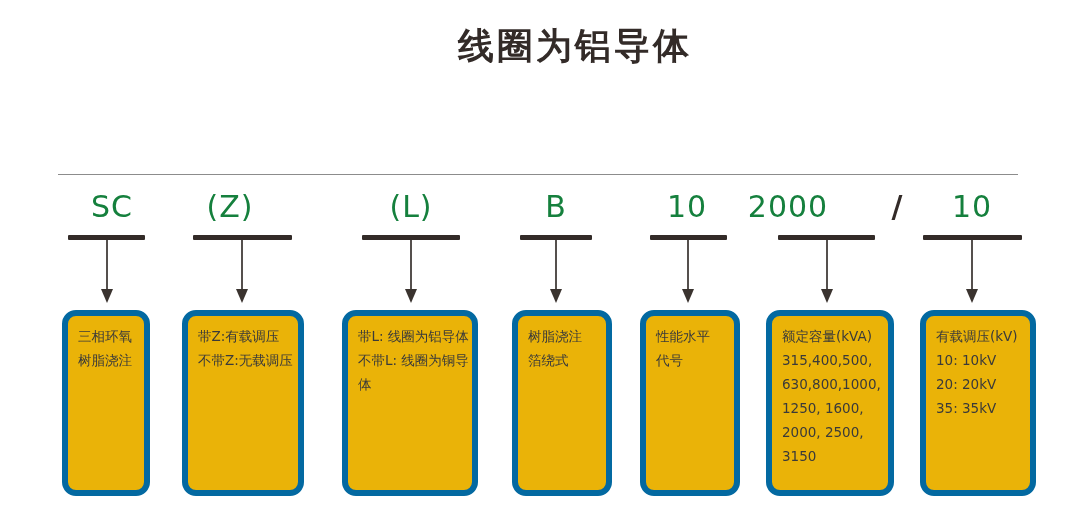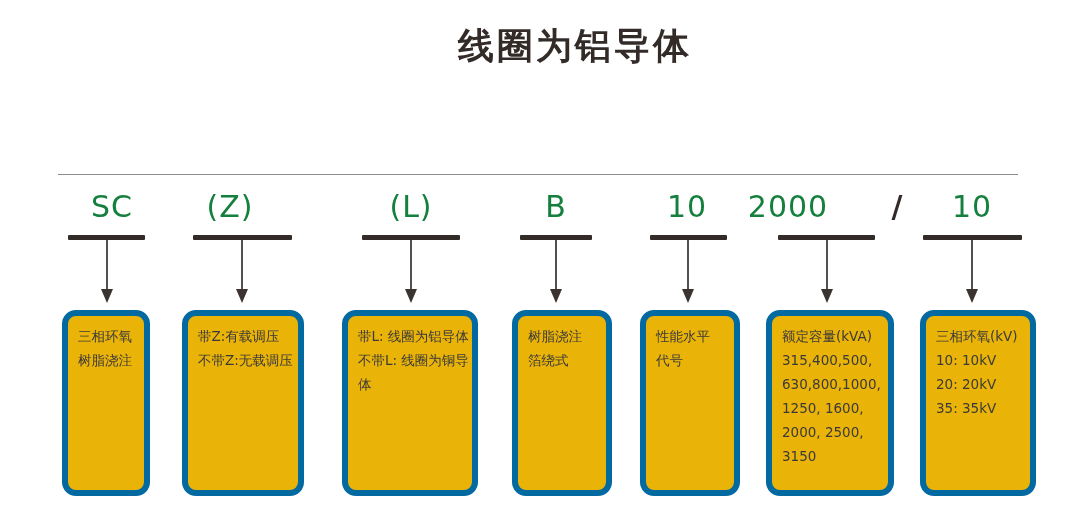--- a/index.html
+++ b/index.html
@@ -117,19 +117,19 @@
 3150</div>
   </div>
 
   <div class="slash">/</div>
 
   <div class="col c7">
     <div class="code">10</div>
     <div class="bar"></div>
     <div class="stem"></div>
     <div class="head"></div>
-    <div class="box">三相环氧(kV)
+    <div class="box">有载调压(kV)
 10: 10kV
 20: 20kV
 35: 35kV</div>
   </div>
 
 </div>
 
 </body></html>

